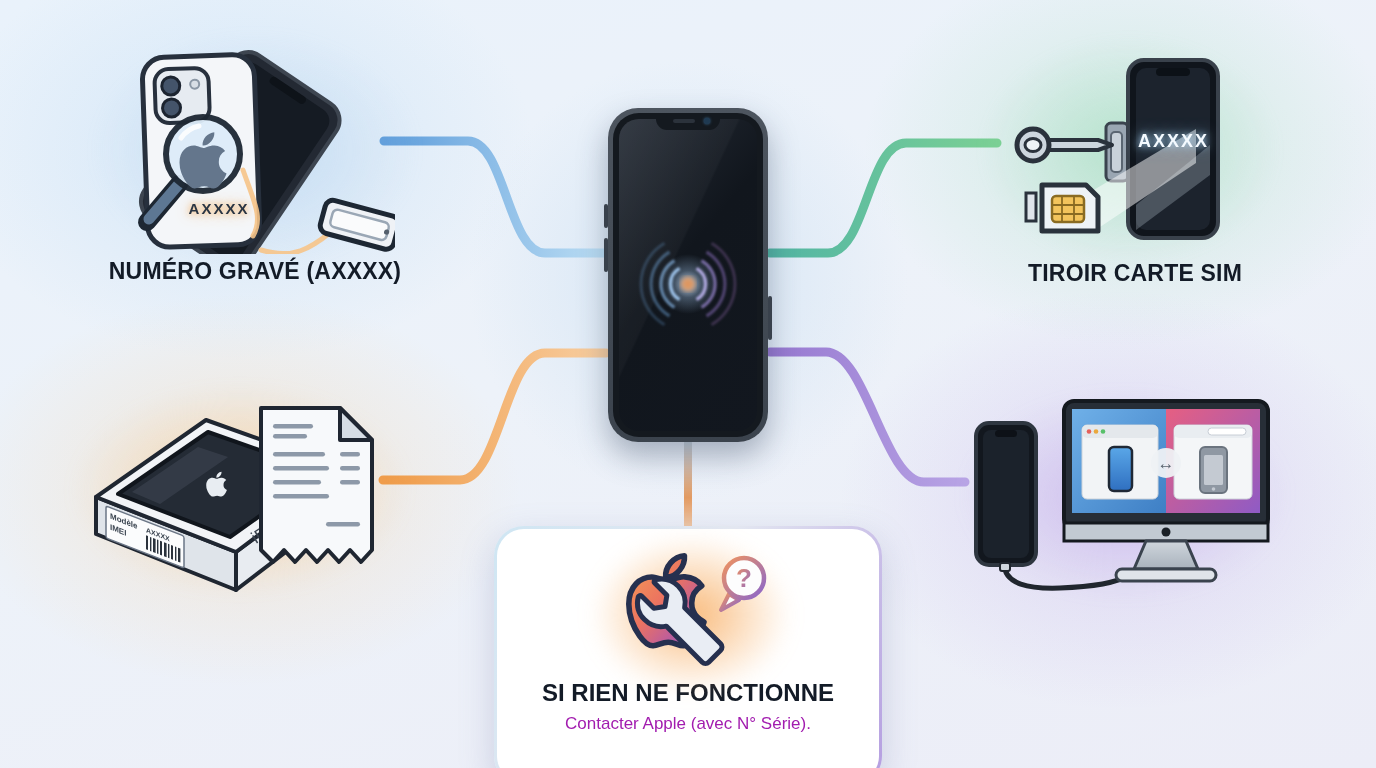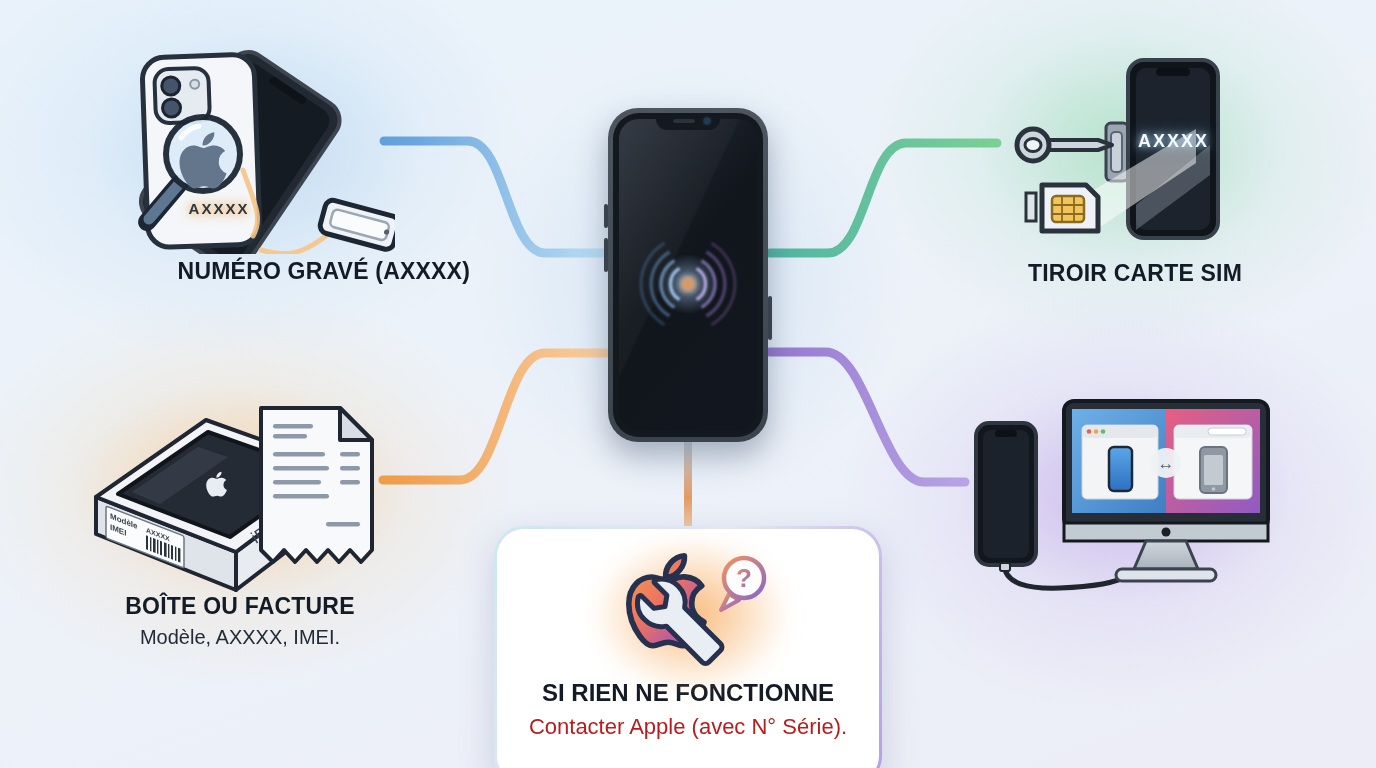--- a/index.html
+++ b/index.html
@@ -38,21 +38,21 @@
   .notch .cam  { position:absolute; right:10px; top:5px; width:6px; height:6px; background:#1f3a52; border-radius:50%;
     box-shadow:0 0 3px #3d6e97; }
   .sidebtn { position:absolute; background:#39414c; border-radius:2px; }
   
   .card-wrap { position:absolute; left:494px; top:526px; width:388px; height:260px;
     background:linear-gradient(120deg,#cfe6f3 0%, #e3e7f1 45%, #b49de0 100%);
     border-radius:30px; padding:3px; box-shadow:0 12px 34px rgba(110,120,170,.28); }
   .card { width:100%; height:100%; background:#ffffff; border-radius:27px;
     display:flex; flex-direction:column; align-items:center; padding-top:14px; position:relative; }
   .card-title { font-size:24px; font-weight:700; color:#131b27; margin-top:4px; }
-  .card-desc  { font-size:22px; color:#b91c1c; margin-top:7px; }
+  .card-desc  { font-size:17px; color:#a21caf; margin-top:7px; }
   .icon-glow { position:absolute; left:94px; top:6px; width:200px; height:160px; filter:blur(10px);
     background:radial-gradient(closest-side, rgba(247,168,88,.8), rgba(247,168,88,.35) 55%, rgba(247,168,88,0)); }
   svg text { font-family:"Liberation Sans", sans-serif; }
 </style>
 </head>
 <body>
 
 <div id="canvas">
 
   <div class="halo" style="left:468px; top:60px; width:440px; height:440px;
@@ -162,21 +162,21 @@
 
     <g>
       <line x1="84" y1="142" x2="52" y2="180" stroke="#1d2733" stroke-width="18" stroke-linecap="round"></line>
       <line x1="84" y1="142" x2="54" y2="177" stroke="#5d7793" stroke-width="11" stroke-linecap="round"></line>
       <circle cx="108" cy="112" r="37" fill="#ddecf9" opacity=".95" stroke="#1d2733" stroke-width="6"></circle>
       <use href="#appleShape" transform="translate(84,86) scale(0.125)" fill="#64768c"></use>
       <path d="M86 96 A30 30 0 0 1 104 84" stroke="#ffffff" stroke-width="5" fill="none" stroke-linecap="round" opacity=".85"></path>
     </g>
   </svg>
   <div class="badge badge-engraved">AXXXX</div>
-  <div class="node-text" style="left:40px; top:258px; width:430px;text-align:right;">
+  <div class="node-text" style="left:40px; top:258px; width:430px;">
     <div class="node-title">NUMÉRO GRAVÉ (AXXXX)</div>
   </div>
 
   <div class="halo" style="left:980px; top:35px; width:300px; height:230px; filter:blur(6px);
               background:radial-gradient(closest-side, rgba(140,215,170,.38), rgba(140,215,170,0));"></div>
   <svg class="abs" style="left:1000px; top:45px;" width="260" height="200" viewBox="0 0 260 200">
 
     <rect x="106" y="78" width="22" height="58" rx="5" fill="#9aa6b2" stroke="#3a434e" stroke-width="3"></rect>
     <rect x="111" y="87" width="11" height="40" rx="4" fill="#c9d2da" stroke="#5b6672" stroke-width="2"></rect>
 
@@ -252,24 +252,20 @@
           <rect x="262" y="60" width="20" height="4.5" rx="2.2"></rect>
         <rect x="195" y="74" width="56" height="4.5" rx="2.2"></rect>
           <rect x="262" y="74" width="20" height="4.5" rx="2.2"></rect>
         <rect x="195" y="88" width="48" height="4.5" rx="2.2"></rect>
           <rect x="262" y="88" width="20" height="4.5" rx="2.2"></rect>
         <rect x="195" y="102" width="56" height="4.5" rx="2.2"></rect>
         <rect x="248" y="130" width="34" height="4.5" rx="2.2"></rect>
       </g>
     </g>
   </svg>
-  <div class="node-text" style="left:60px; top:593px; width:360px;">
-    <div class="node-title">BOÎTE OU FACTURE</div>
-    <div class="node-desc">Modèle, AXXXX, IMEI.</div>
-  </div>
 
   <div class="halo" style="left:960px; top:390px; width:330px; height:210px; filter:blur(8px);
               background:radial-gradient(closest-side, rgba(185,155,230,.42), rgba(185,155,230,0));"></div>
   <svg class="abs" style="left:958px; top:395px;" width="320" height="200" viewBox="0 0 320 200">
     <defs>
       <linearGradient id="scrBlue" x1="0" y1="0" x2="1" y2="1">
         <stop offset="0" stop-color="#6fb0e8"></stop>
           <stop offset="1" stop-color="#3e7fc5"></stop>
       </linearGradient>
       <linearGradient id="scrPink" x1="0" y1="0" x2="1" y2="1">

